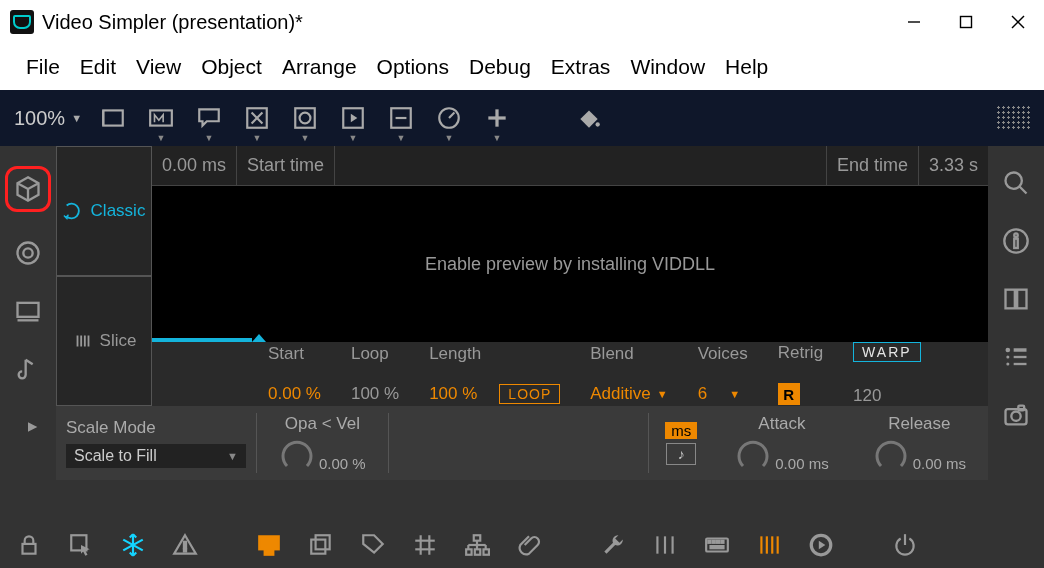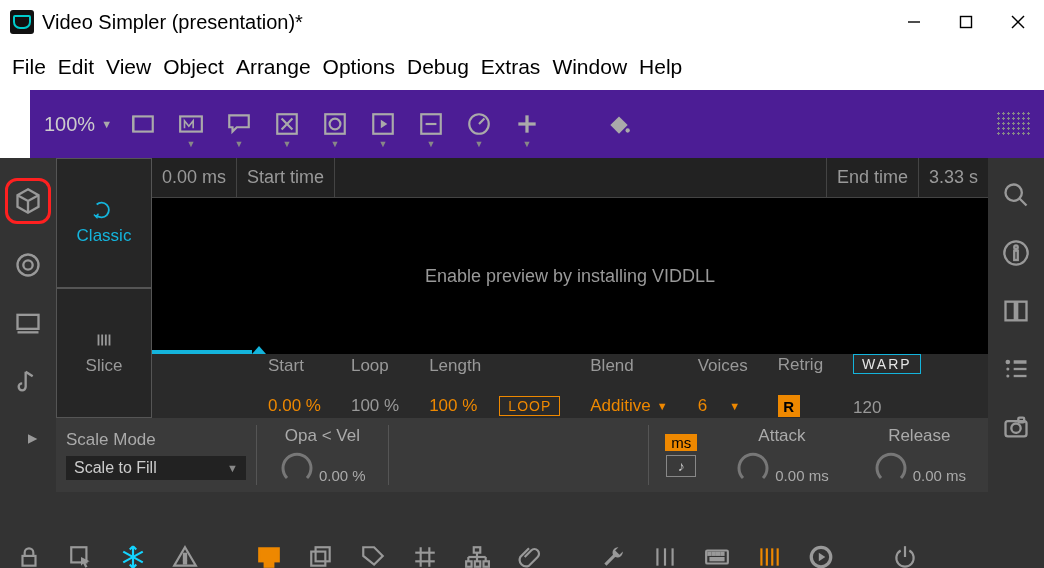--- a/index.html
+++ b/index.html
@@ -6,42 +6,42 @@
 body { width: 1044px; height: 568px; overflow: hidden; background: #fff; }
 
 .titlebar { height: 44px; background: #fff; display: flex; align-items: center; padding-left: 10px; }
 .titlebar .app-icon { width: 24px; height: 24px; background: #111; border-radius: 3px; display: flex; align-items: center; justify-content: center; margin-right: 8px; position: relative; }
 .titlebar .app-icon::before { content: ""; width: 14px; height: 10px; border: 2px solid #0cc; border-radius: 2px 2px 7px 7px; }
 .titlebar .title { font-size: 20px; color: #000; }
 .titlebar .spacer { flex: 1; }
 .winbtn { width: 52px; height: 40px; display: flex; align-items: center; justify-content: center; color: #000; }
 .winbtn svg { width: 14px; height: 14px; stroke: #000; stroke-width: 1.4; fill: none; }
 
-.menubar { height: 46px; background: #fff; display: flex; align-items: center; padding: 0 6px; gap: 0; }
+.menubar { height: 46px; background: #fff; display: flex; align-items: center; padding: 0 20px; gap: 8px; }
 .menubar .item { font-size: 21px; color: #000; padding: 4px 6px; }
 
-.darktop { height: 68px; background: #4c1d95; display: flex; align-items: center; padding: 0 14px; gap: 14px; color: #aaa; margin-left: 30px; }
+.darktop { height: 56px; background: #0f172a; display: flex; align-items: center; padding: 0 14px; gap: 14px; color: #aaa; }
 .darktop .zoom { font-size: 20px; color: #ccc; display: flex; align-items: center; gap: 6px; }
 .darktop .zoom .tri { font-size: 11px; color: #aaa; }
 .tool { width: 34px; height: 34px; display: flex; align-items: center; justify-content: center; position: relative; }
 .tool svg { width: 26px; height: 26px; stroke: #aaa; fill: none; stroke-width: 2; }
 .tool .mini-tri { position: absolute; bottom: -8px; left: 50%; transform: translateX(-50%); font-size: 9px; color: #888; }
 .darktop .dotgrid { margin-left: auto; width: 34px; height: 26px; background-image: radial-gradient(#888 1.2px, transparent 1.2px); background-size: 5px 5px; }
 
 .workspace { height: 376px; background: #333; display: flex; }
 .leftrail, .rightrail { width: 56px; background: #333; display: flex; flex-direction: column; align-items: center; gap: 24px; padding-top: 20px; }
 .rail-icon { width: 34px; height: 34px; display: flex; align-items: center; justify-content: center; }
 .rail-icon svg { width: 28px; height: 28px; stroke: #999; fill: none; stroke-width: 2; }
 .rail-icon.highlight { border: 3px solid #ff2020; border-radius: 12px; padding: 5px; width: 46px; height: 46px; }
 
 .center { flex: 1; display: flex; flex-direction: column; }
 
 .editor-top { height: 260px; background: #262626; display: flex; }
 .mode-tabs { width: 96px; display: flex; flex-direction: column; border-right: 1px solid #555; }
-.mode-tab { flex: 1; display: flex; flex-direction: column; align-items: center; justify-content: center; gap: 6px; font-size: 17px; color: #999; border: 1px solid #555; border-right: 0; }
+.mode-tab { flex: 1; display: flex; flex-direction: row; align-items: center; justify-content: center; gap: 6px; font-size: 17px; color: #999; border: 1px solid #555; border-right: 0; }
 .mode-tab.active { color: #14b4dc; border-right: 0; }
 .mode-tab svg { width: 22px; height: 20px; stroke: currentColor; fill: none; stroke-width: 2; }
 .mode-tab.active svg { stroke: #14b4dc; }
 
 .editor-main { flex: 1; display: flex; flex-direction: column; }
 .time-header { height: 40px; background: #222; display: flex; align-items: center; border-bottom: 1px solid #444; font-size: 18px; }
 .time-header .cell { padding: 0 10px; color: #999; }
 .time-header .val { color: #999; }
 .time-header .sep { width: 1px; height: 100%; background: #444; }
 

